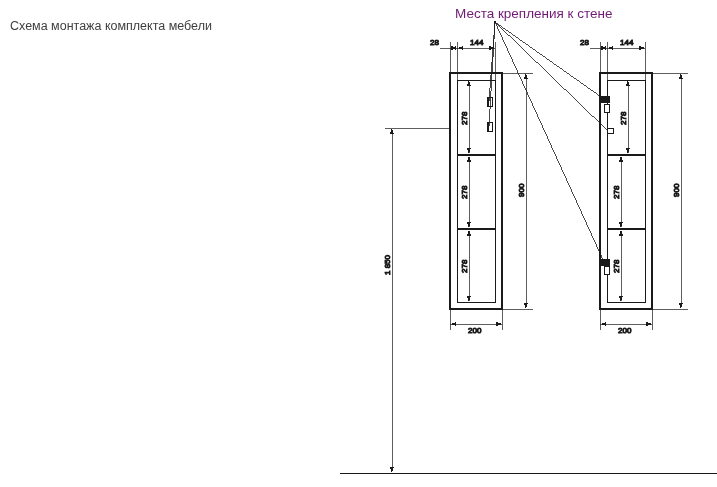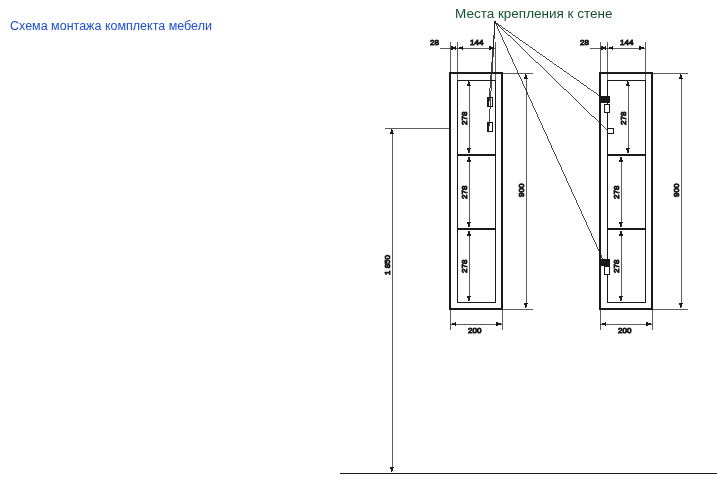--- a/index.html
+++ b/index.html
@@ -13,31 +13,31 @@
     height: 487px;
     background: #ffffff;
     font-family: "Liberation Sans", sans-serif;
     overflow: hidden;
   }
   .title-block {
     position: absolute;
     left: 10px;
     top: 18px;
     font-size: 12.5px;
-    color: #1d4ed8;
+    color: #404040;
     line-height: 17px;
     white-space: pre-line;
     width: 300px;
   }
   .callout-label {
     position: absolute;
     left: 455px;
     top: 6px;
     font-size: 13.5px;
-    color: #14532d;
+    color: #701a75;
     white-space: nowrap;
   }
   svg.drawing {
     position: absolute;
     left: 0;
     top: 0;
     width: 717px;
     height: 487px;
   }
   .dim-text {

